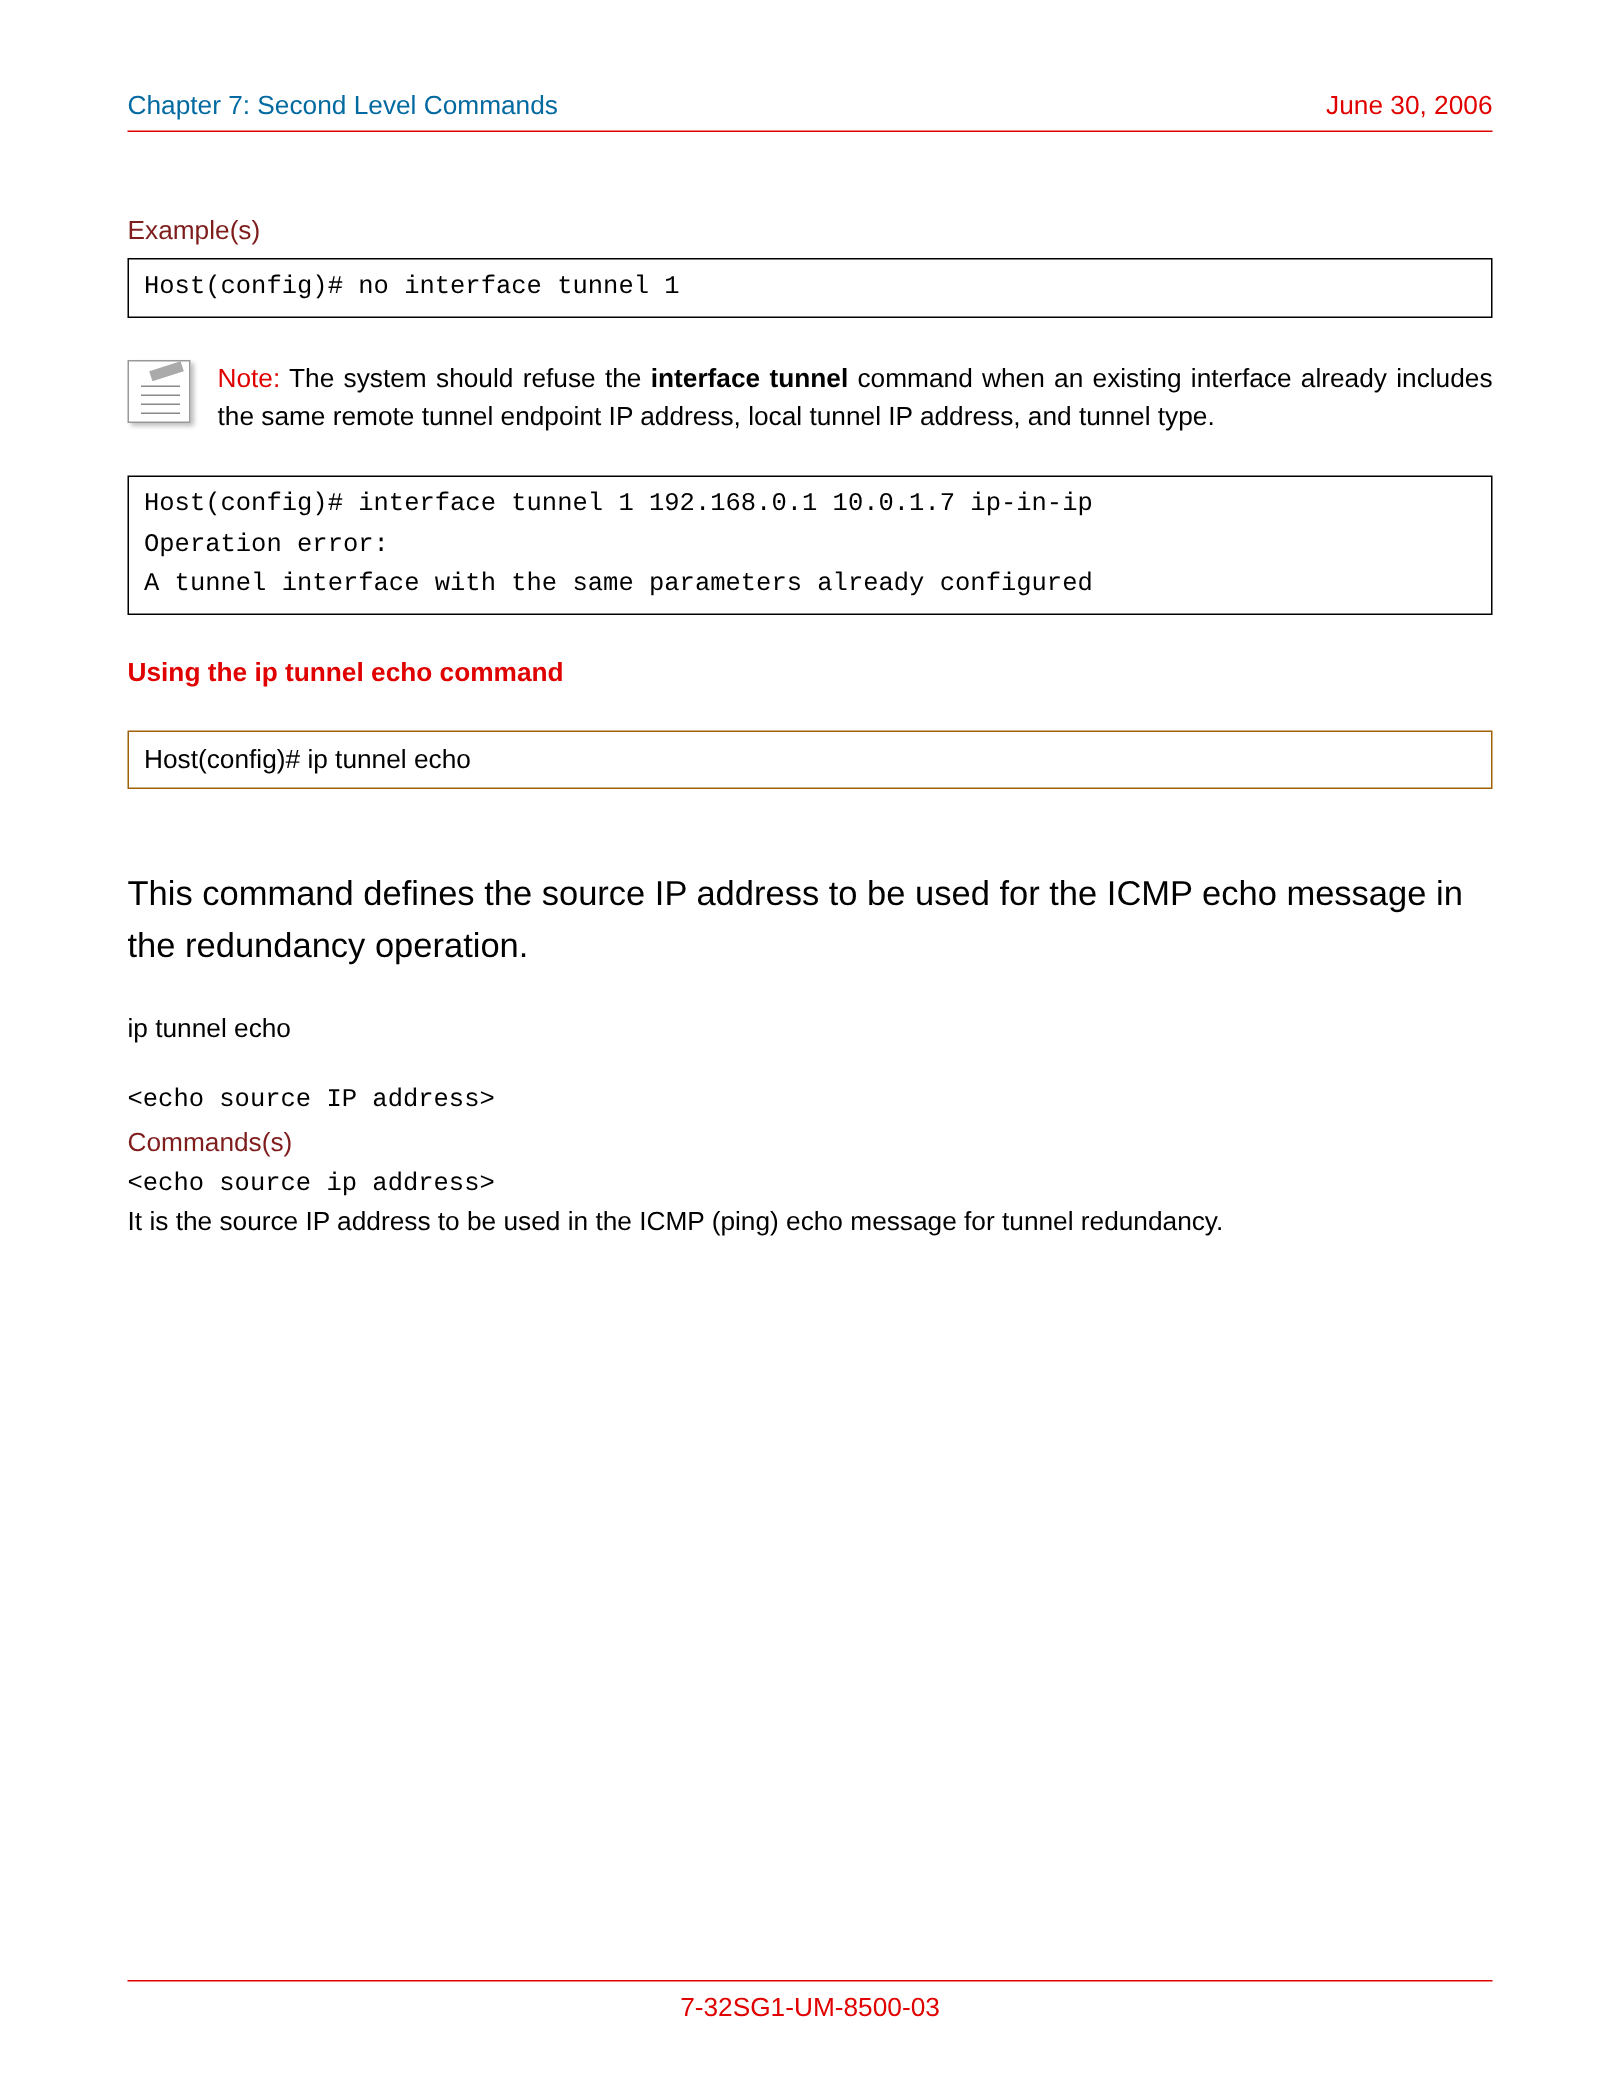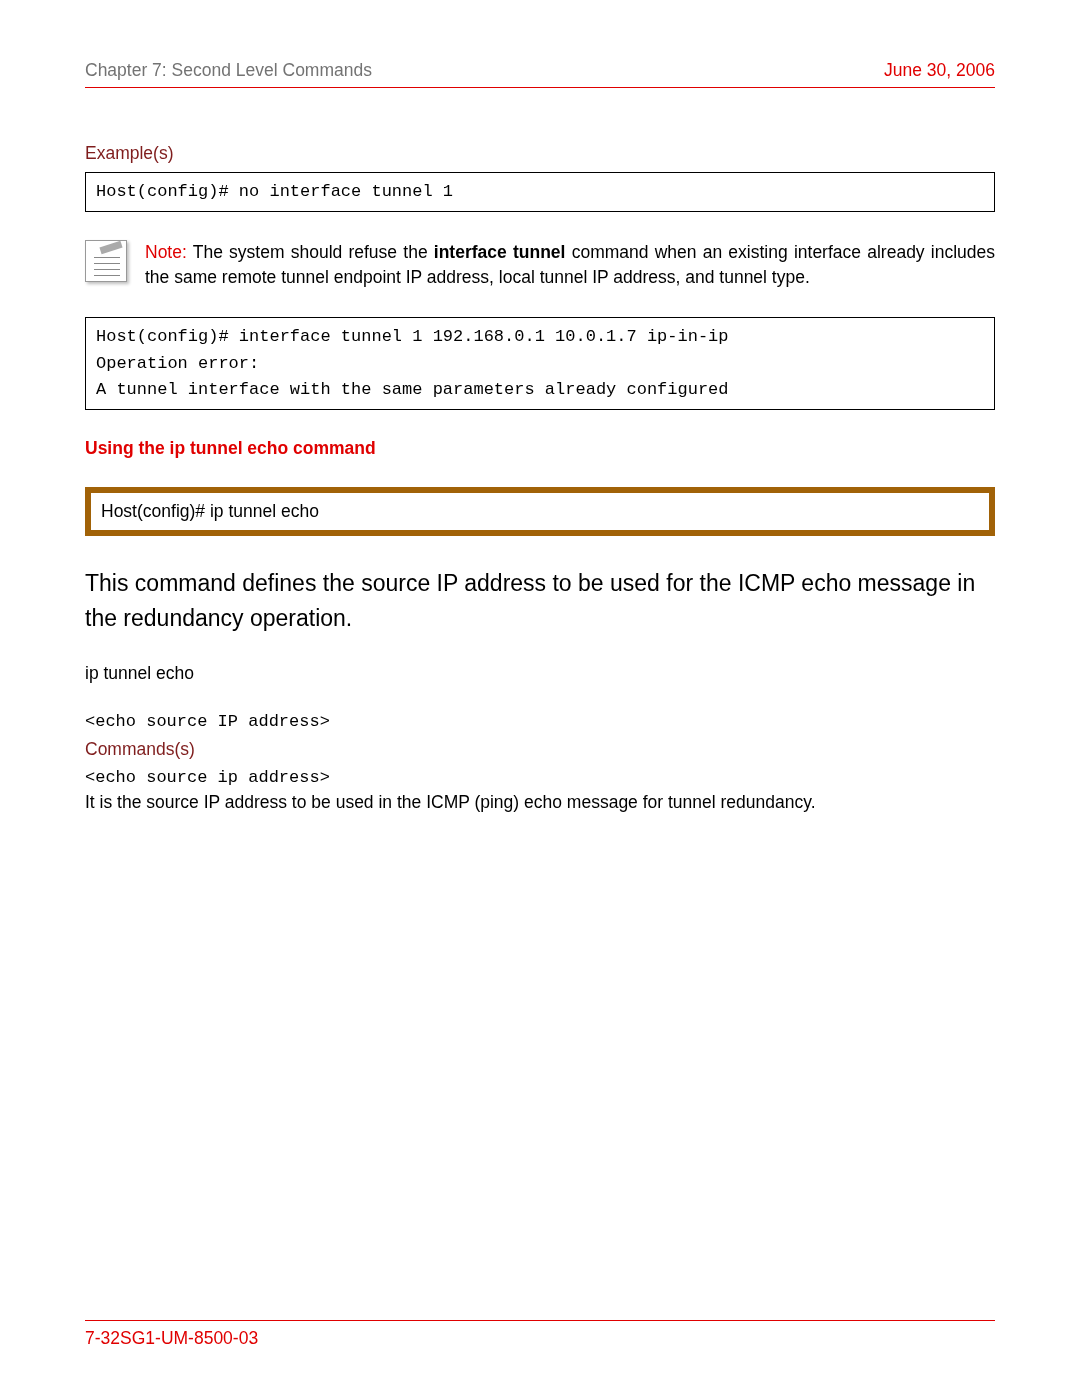--- a/index.html
+++ b/index.html
@@ -14,21 +14,21 @@
   .page {
     padding: 60px 85px 0 85px;
   }
   .header-row {
     display: flex;
     justify-content: space-between;
     align-items: baseline;
     margin-bottom: 6px;
   }
   .header-row .chapter {
-    color: #737373;
+    color: #0369a1;
     font-size: 17.5px;
   }
   .header-row .date {
     color: #e00000;
     font-size: 17.5px;
   }
   .hr-top {
     border: none;
     border-top: 1.5px solid #e00000;
     margin-bottom: 55px;
@@ -95,24 +95,24 @@
     font-weight: bold;
   }
   .bold-red-heading {
     color: #e00000;
     font-weight: bold;
     font-size: 17.5px;
     margin-top: 6px;
     margin-bottom: 28px;
   }
   .plain-box {
-    border: 6px solid #a16207;
+    border: 1px solid #a16207;
     padding: 8px 10px;
     font-size: 17.5px;
-    margin-bottom: 30px;
+    margin-bottom: 52px;
   }
   .body-text {
     font-size: 23px;
     line-height: 1.5;
     margin-bottom: 28px;
   }
   .usage-row {
     font-size: 17.5px;
     margin-bottom: 8px;
     display: flex;
@@ -138,21 +138,21 @@
     bottom: 76px;
     border: none;
     border-top: 1.5px solid #e00000;
   }
   .footer-row {
     position: absolute;
     left: 85px;
     right: 85px;
     bottom: 48px;
     display: flex;
-    justify-content: flex-start;
+    justify-content: center;
     font-size: 17.5px;
     color: #e00000;
   }
 </style>
 </head>
 <body>
 
 <div class="page">
 
   <div class="header-row">

